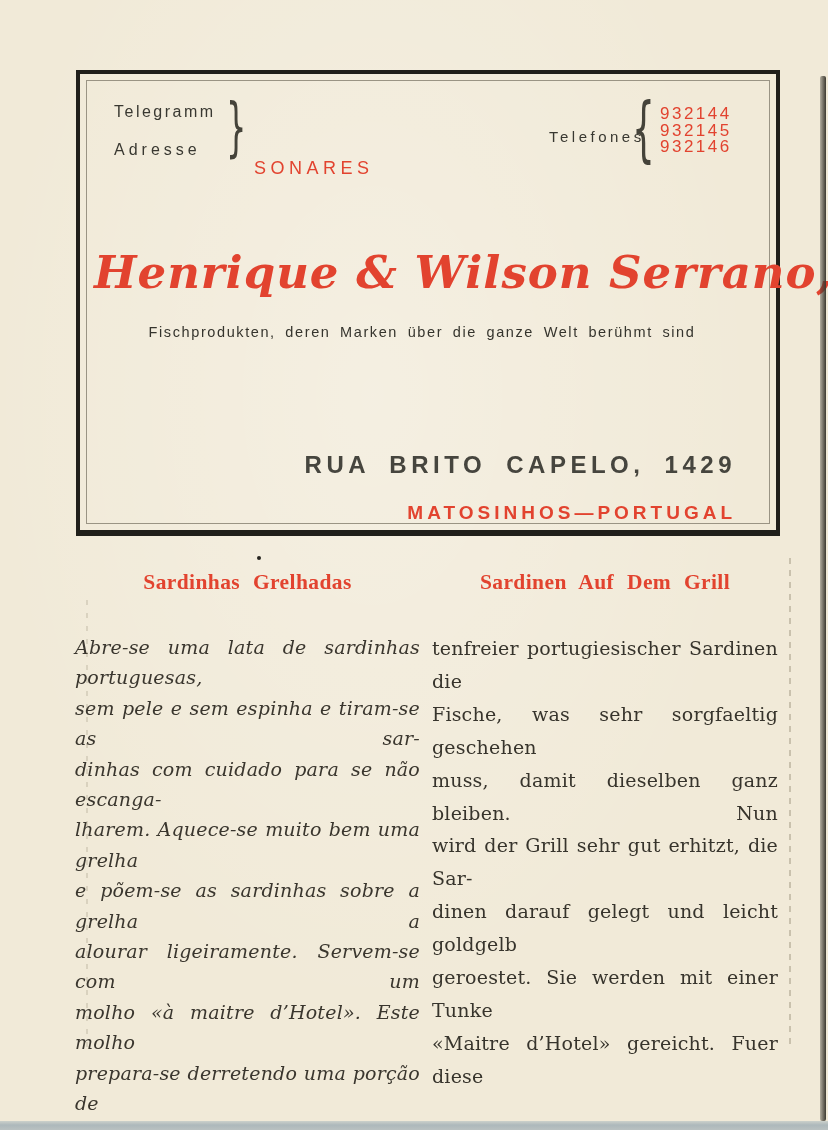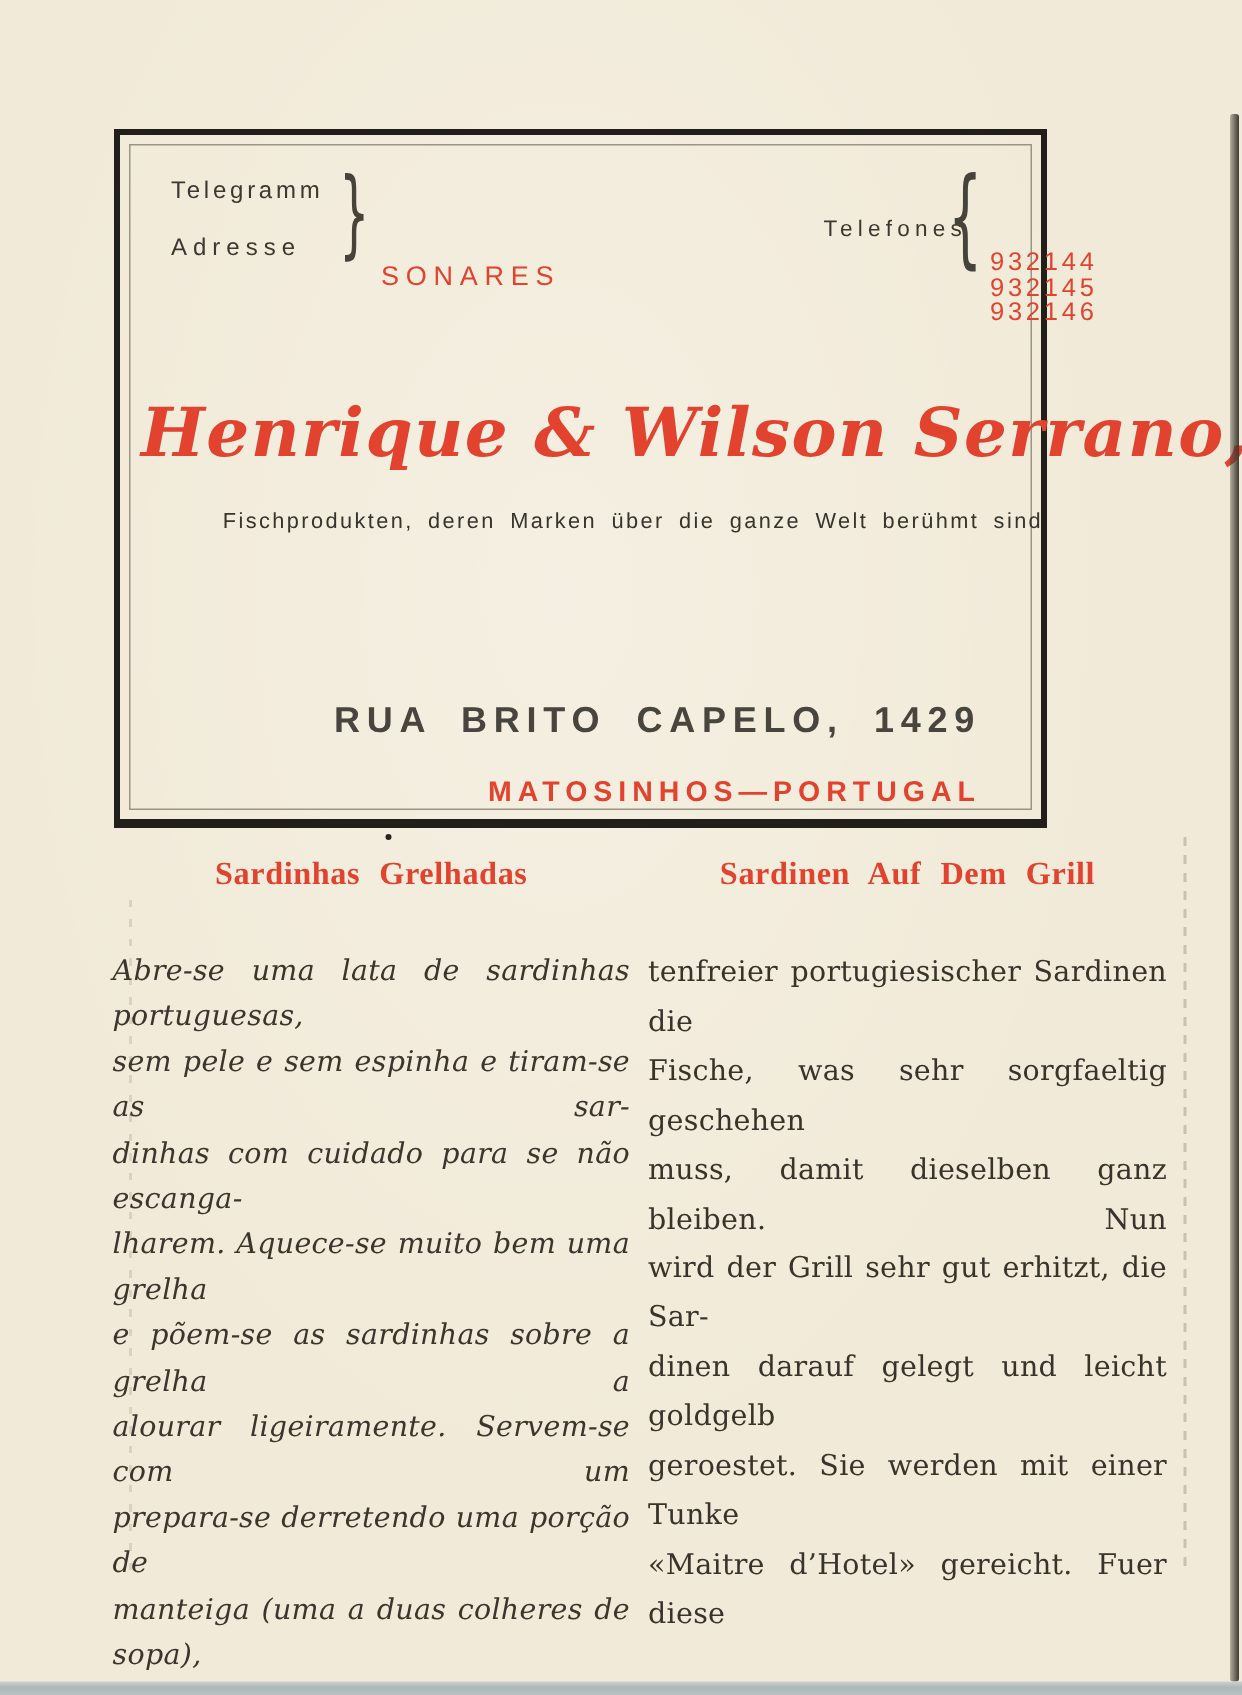--- a/index.html
+++ b/index.html
@@ -11,21 +11,21 @@
   .page{
     position:relative;width:828px;height:1130px;overflow:hidden;
     background:
       radial-gradient(ellipse at 45% 35%, rgba(255,255,255,.25), rgba(0,0,0,0) 60%),
       var(--paper);
     font-family:"Liberation Sans", sans-serif;
     color:var(--ink);
   }
   
   .frame{
-    position:absolute;left:76px;top:86px;width:622px;height:466px;
+    position:absolute;left:76px;top:70px;width:704px;height:466px;
     border:4px solid #201f1a;border-bottom-width:6px;box-sizing:border-box;
   }
   .inner-rule{
     position:absolute;left:6px;top:6px;right:6px;bottom:6px;
     border:1px solid #9a9484;pointer-events:none;
   }
   .tg-label{
     position:absolute;font-size:16px;color:#393831;letter-spacing:2.5px;white-space:nowrap;
   }
   .tg-label.l1{left:34px;top:29px;}
@@ -39,21 +39,21 @@
   .tg-value{
     position:absolute;left:174px;top:52px;font-size:18px;color:var(--red);
     letter-spacing:4.5px;white-space:nowrap;margin-top:32px;
   }
   .ph-label{
     position:absolute;left:469px;top:54px;font-size:15px;color:#393831;
     letter-spacing:3.5px;white-space:nowrap;
   }
   .ph-numbers{
     position:absolute;left:580px;top:32px;font-size:17px;line-height:16.5px;
-    color:var(--red);letter-spacing:2.5px;white-space:nowrap;margin-top:45px;
+    color:var(--red);letter-spacing:2.5px;white-space:nowrap;
   }
   .company{
     position:absolute;left:14px;width:656px;top:172px;text-align:center;
     font-family:"DejaVu Serif",serif;font-style:italic;font-weight:bold;
     font-size:45px;color:var(--red);letter-spacing:1px;white-space:nowrap;
   }
   .tagline{
     position:absolute;left:14px;width:656px;top:245px;text-align:center;
     font-size:14.5px;letter-spacing:1.6px;word-spacing:4px;line-height:27px;color:#35342d;
   }
@@ -139,20 +139,21 @@
 
   <div class="col left">
     <h2>Sardinhas Grelhadas</h2>
     <div class="body">
         <div class="tline">Abre-se uma lata de sardinhas portuguesas,</div>
         <div class="tline">sem pele e sem espinha e tiram-se as sar-</div>
         <div class="tline">dinhas com cuidado para se não escanga-</div>
         <div class="tline">lharem. Aquece-se muito bem uma grelha</div>
         <div class="tline">e põem-se as sardinhas sobre a grelha a</div>
         <div class="tline">alourar ligeiramente. Servem-se com um</div>
+        <div class="tline">molho «à maitre d’Hotel». Este molho</div>
         <div class="tline">prepara-se derretendo uma porção de</div>
         <div class="tline">manteiga (uma a duas colheres de sopa),</div>
       </div>
   </div>
 
   <div class="col right">
     <h2>Sardinen Auf Dem Grill</h2>
     <div class="body">
         <div class="tline">tenfreier portugiesischer Sardinen die</div>
         <div class="tline">Fische, was sehr sorgfaeltig geschehen</div>

